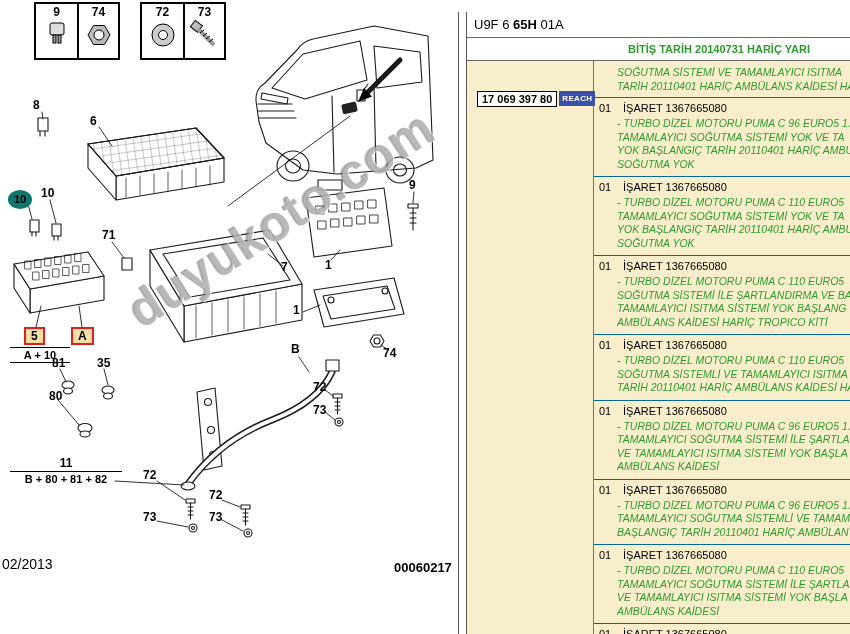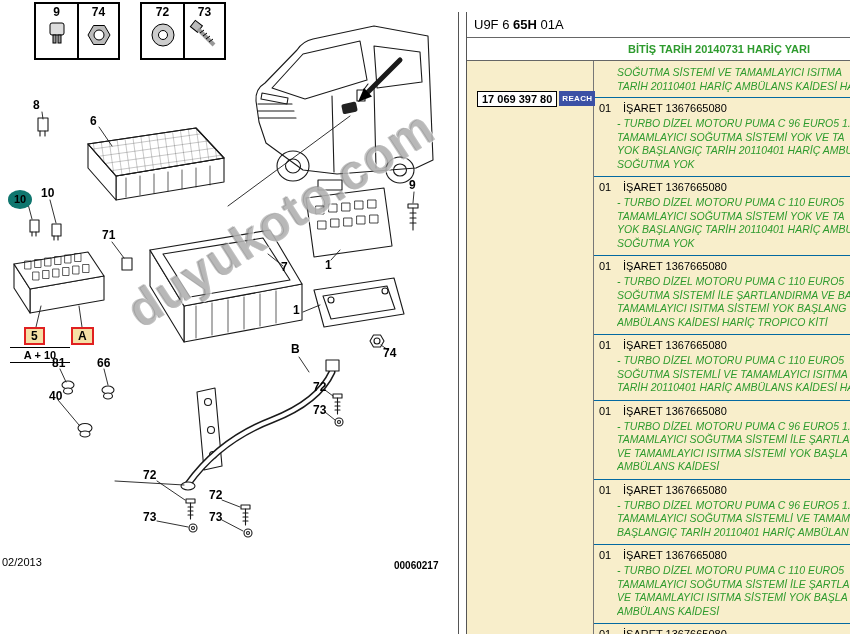--- a/index.html
+++ b/index.html
@@ -21,22 +21,22 @@
                    text-align:center; line-height:19px; font-size:11px; }
   .redbox { position:absolute; border:2px solid #e02020; background:#f5dfa6;
             font-weight:bold; font-size:12px; line-height:14px; padding:0 5px; }
   .a10 { position:absolute; width:60px; text-align:center; font-weight:bold; font-size:11px;
          border-top:1.5px solid #000; border-bottom:1.5px solid #000; padding:1px 0; }
   .g11 { position:absolute; width:116px; text-align:center; }
   .g11 .num { font-weight:bold; font-size:12px; }
   .g11 .line { border-top:1.5px solid #000; margin:1px 2px; }
   .g11 .formula { font-weight:bold; font-size:11px; white-space:nowrap; }
 
-  .footer-date { position:absolute; font-size:11px; }
-  .footer-code { position:absolute; font-size:10px; font-weight:600; }
+  .footer-date { position:absolute; font-size:14px; }
+  .footer-code { position:absolute; font-size:13px; font-weight:600; }
 
   .watermark { position:absolute; left:66px; top:190px; width:430px; text-align:center;
                transform:rotate(-33deg); transform-origin:center;
                font-size:50px; font-weight:bold; letter-spacing:1px;
                color:rgba(125,125,125,0.48);
                text-shadow:1px 1px 0 rgba(255,255,255,0.7), -1px -1px 0 rgba(90,90,90,0.35);
                pointer-events:none; }
 
   
   .rpanel { position:absolute; left:458px; top:12px; width:392px; height:634px;
@@ -294,33 +294,38 @@
     <div class="dlabel circle" style="left:8px; top:190px;">10</div>
     <div class="dlabel" style="left:41px; top:186px;">10</div>
     <div class="dlabel" style="left:102px; top:228px;text-align:right;">71</div>
     <div class="dlabel" style="left:281px; top:260px;">7</div>
     <div class="dlabel" style="left:325px; top:258px;">1</div>
     <div class="dlabel" style="left:409px; top:178px;">9</div>
     <div class="dlabel" style="left:293px; top:303px;">1</div>
     <div class="dlabel" style="left:383px; top:346px;">74</div>
     <div class="dlabel" style="left:291px; top:342px;">B</div>
     <div class="dlabel" style="left:52px; top:356px;">81</div>
-    <div class="dlabel" style="left:97px; top:356px;">66</div>
-    <div class="dlabel" style="left:49px; top:389px;">40</div>
+    <div class="dlabel" style="left:97px; top:356px;">35</div>
+    <div class="dlabel" style="left:49px; top:389px;">80</div>
     <div class="dlabel" style="left:143px; top:468px;">72</div>
     <div class="dlabel" style="left:143px; top:510px;">73</div>
     <div class="dlabel" style="left:209px; top:488px;">72</div>
     <div class="dlabel" style="left:209px; top:510px;">73</div>
     <div class="dlabel" style="left:313px; top:380px;">72</div>
     <div class="dlabel" style="left:313px; top:403px;">73</div>
 
     <div class="redbox" style="left:24px; top:327px;">5</div>
     <div class="redbox" style="left:71px; top:327px;">A</div>
     <div class="a10" style="left:10px; top:347px;">A + 10</div>
 
+    <div class="g11" style="left:8px; top:456px;">
+      <div class="num">11</div>
+      <div class="line"></div>
+      <div class="formula">B + 80 + 81 + 82</div>
+    </div>
 
     <div class="footer-date" style="left:2px; top:556px;">02/2013</div>
     <div class="footer-code" style="left:394px; top:560px;">00060217</div>
 
     <div class="watermark">duyukoto.com</div>
   </div>
 
   <div class="rpanel">
     <div class="inner-vline"></div>
 

